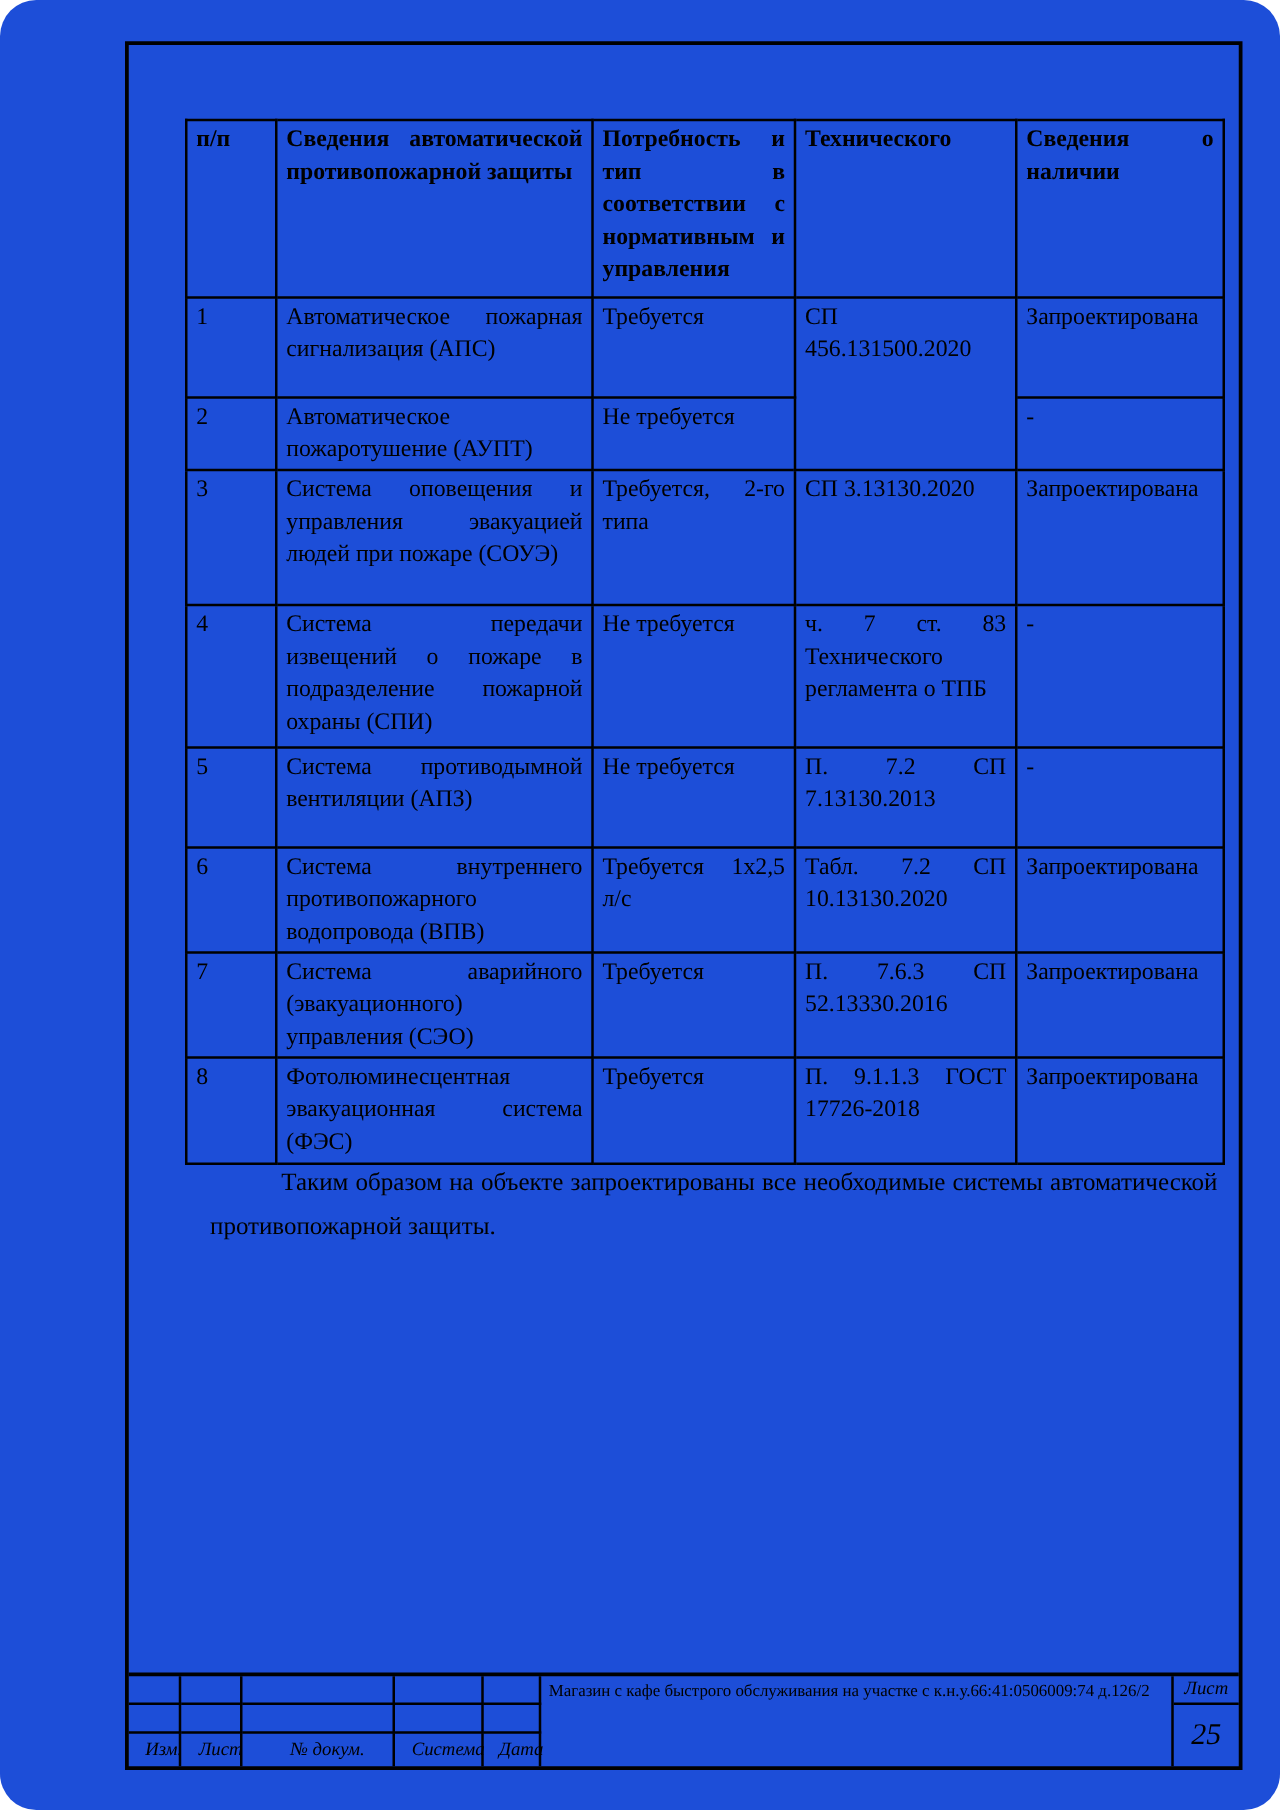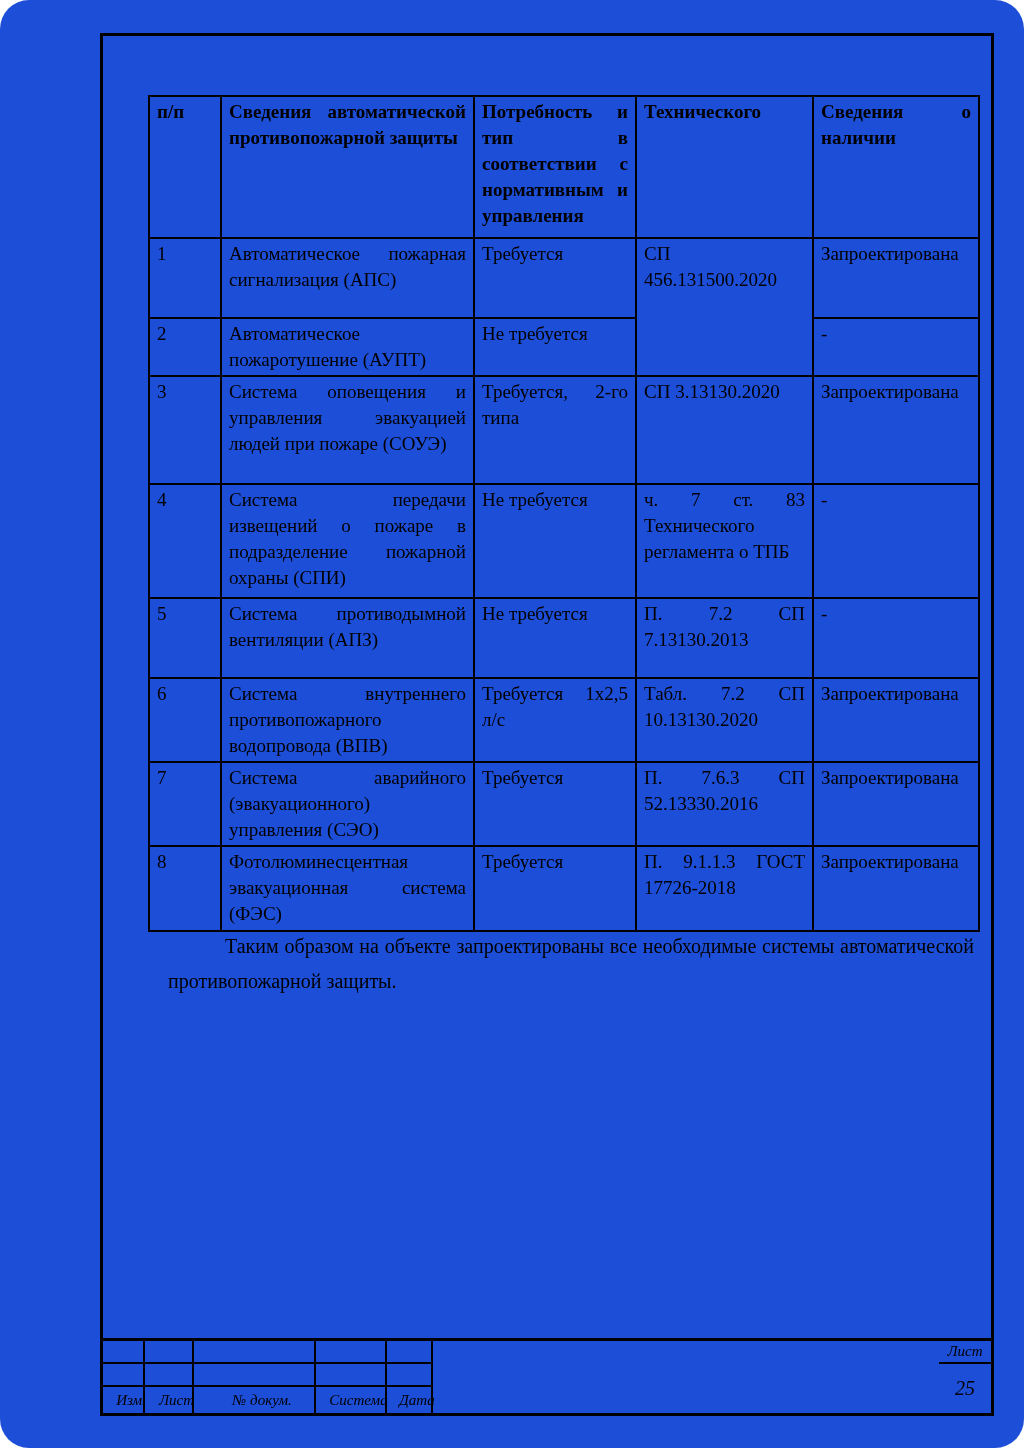--- a/index.html
+++ b/index.html
@@ -117,21 +117,21 @@
   }
   .sc.sheet-num-cell {
     grid-column: 7;
     grid-row: 2 / 4;
     border-right: none;
     border-bottom: none;
     display: flex;
     align-items: center;
     justify-content: center;
     font-style: italic;
-    font-size: 20px;
+    font-size: 24px;
   }
 </style>
 </head>
 <body>
 
 <div class="page">
   <div class="frame">
 
     <table class="doc-table">
       <colgroup>
@@ -224,19 +224,20 @@
       <div class="sc label no-b" style="grid-column:3;grid-row:3">№ докум.</div>
 
       <div class="sc" style="grid-column:4;grid-row:1"></div>
       <div class="sc" style="grid-column:4;grid-row:2"></div>
       <div class="sc label no-b" style="grid-column:4;grid-row:3">Система</div>
 
       <div class="sc" style="grid-column:5;grid-row:1"></div>
       <div class="sc" style="grid-column:5;grid-row:2"></div>
       <div class="sc label no-b" style="grid-column:5;grid-row:3">Дата</div>
 
+      <div class="sc title-cell">Магазин с кафе быстрого обслуживания на участке с к.н.у.66:41:0506009:74 д.126/2</div>
 
       <div class="sc sheet-label-cell">Лист</div>
       <div class="sc sheet-num-cell">25</div>
     </div>
 
   </div>
 </div>
 
 </body></html>

